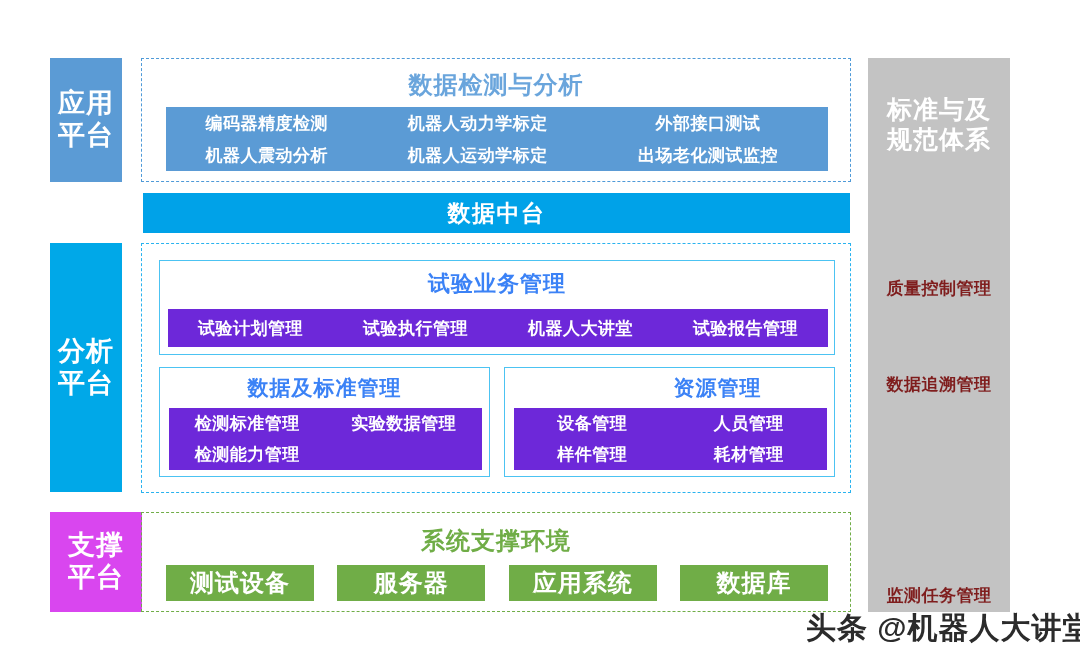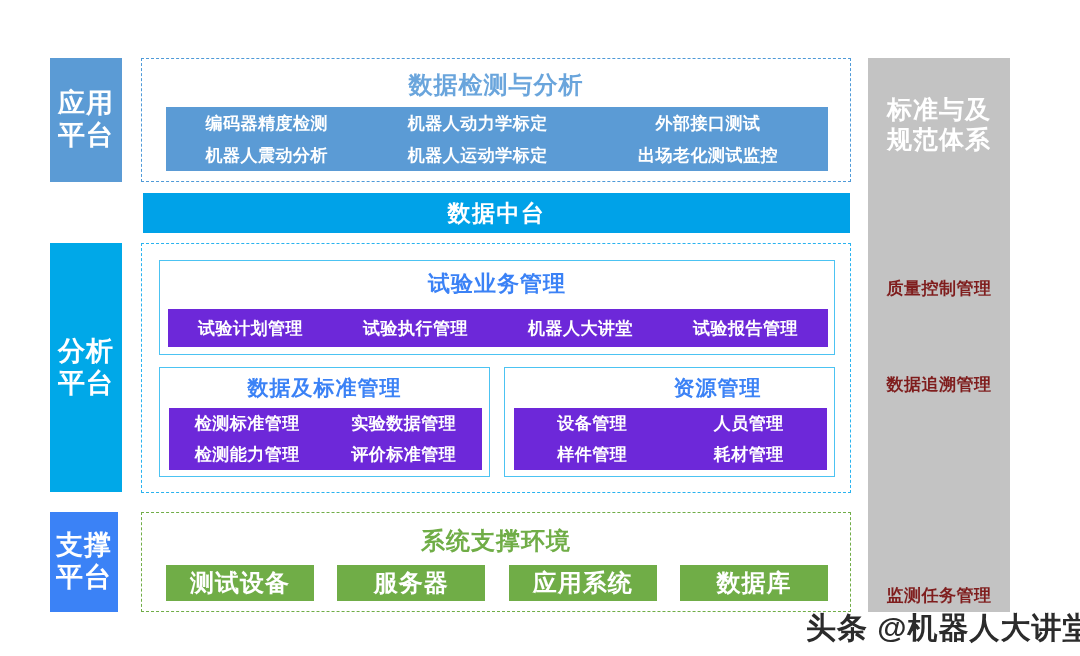--- a/index.html
+++ b/index.html
@@ -38,22 +38,22 @@
 
   #plat-app {
     left: 50px; top: 58px; width: 72px; height: 124px;
     background: #5b9bd5;
   }
   #plat-analysis {
     left: 50px; top: 243px; width: 72px; height: 249px;
     background: #00a8e8;
   }
   #plat-support {
-    left: 50px; top: 512px; width: 68px; height: 100px;
-    background: #3b82f6;
+    left: 50px; top: 512px; width: 92px; height: 100px;
+    background: #d946ef;
   }
 
   
   .dashed-box { position: absolute; box-sizing: border-box; }
   #sec-app {
     left: 141px; top: 58px; width: 710px; height: 124px;
     border: 1.6px dashed #4f9ad8;
   }
   #sec-analysis {
     left: 141px; top: 243px; width: 710px; height: 250px;
@@ -258,21 +258,20 @@
         <div class="cell">试验报告管理</div>
       </div>
     </div>
 
     <div class="panel" id="panel-standard">
       <div class="sec-title title-inner">数据及标准管理</div>
       <div class="blue-strip" id="strip-standard">
         <div class="cell">检测标准管理</div>
         <div class="cell">实验数据管理</div>
         <div class="cell">检测能力管理</div>
-        <div class="cell">评价标准管理</div>
       </div>
     </div>
 
     <div class="panel" id="panel-resource">
       <div class="sec-title title-inner">资源管理</div>
       <div class="blue-strip" id="strip-resource">
         <div class="cell">设备管理</div>
         <div class="cell">人员管理</div>
         <div class="cell">样件管理</div>
         <div class="cell">耗材管理</div>

